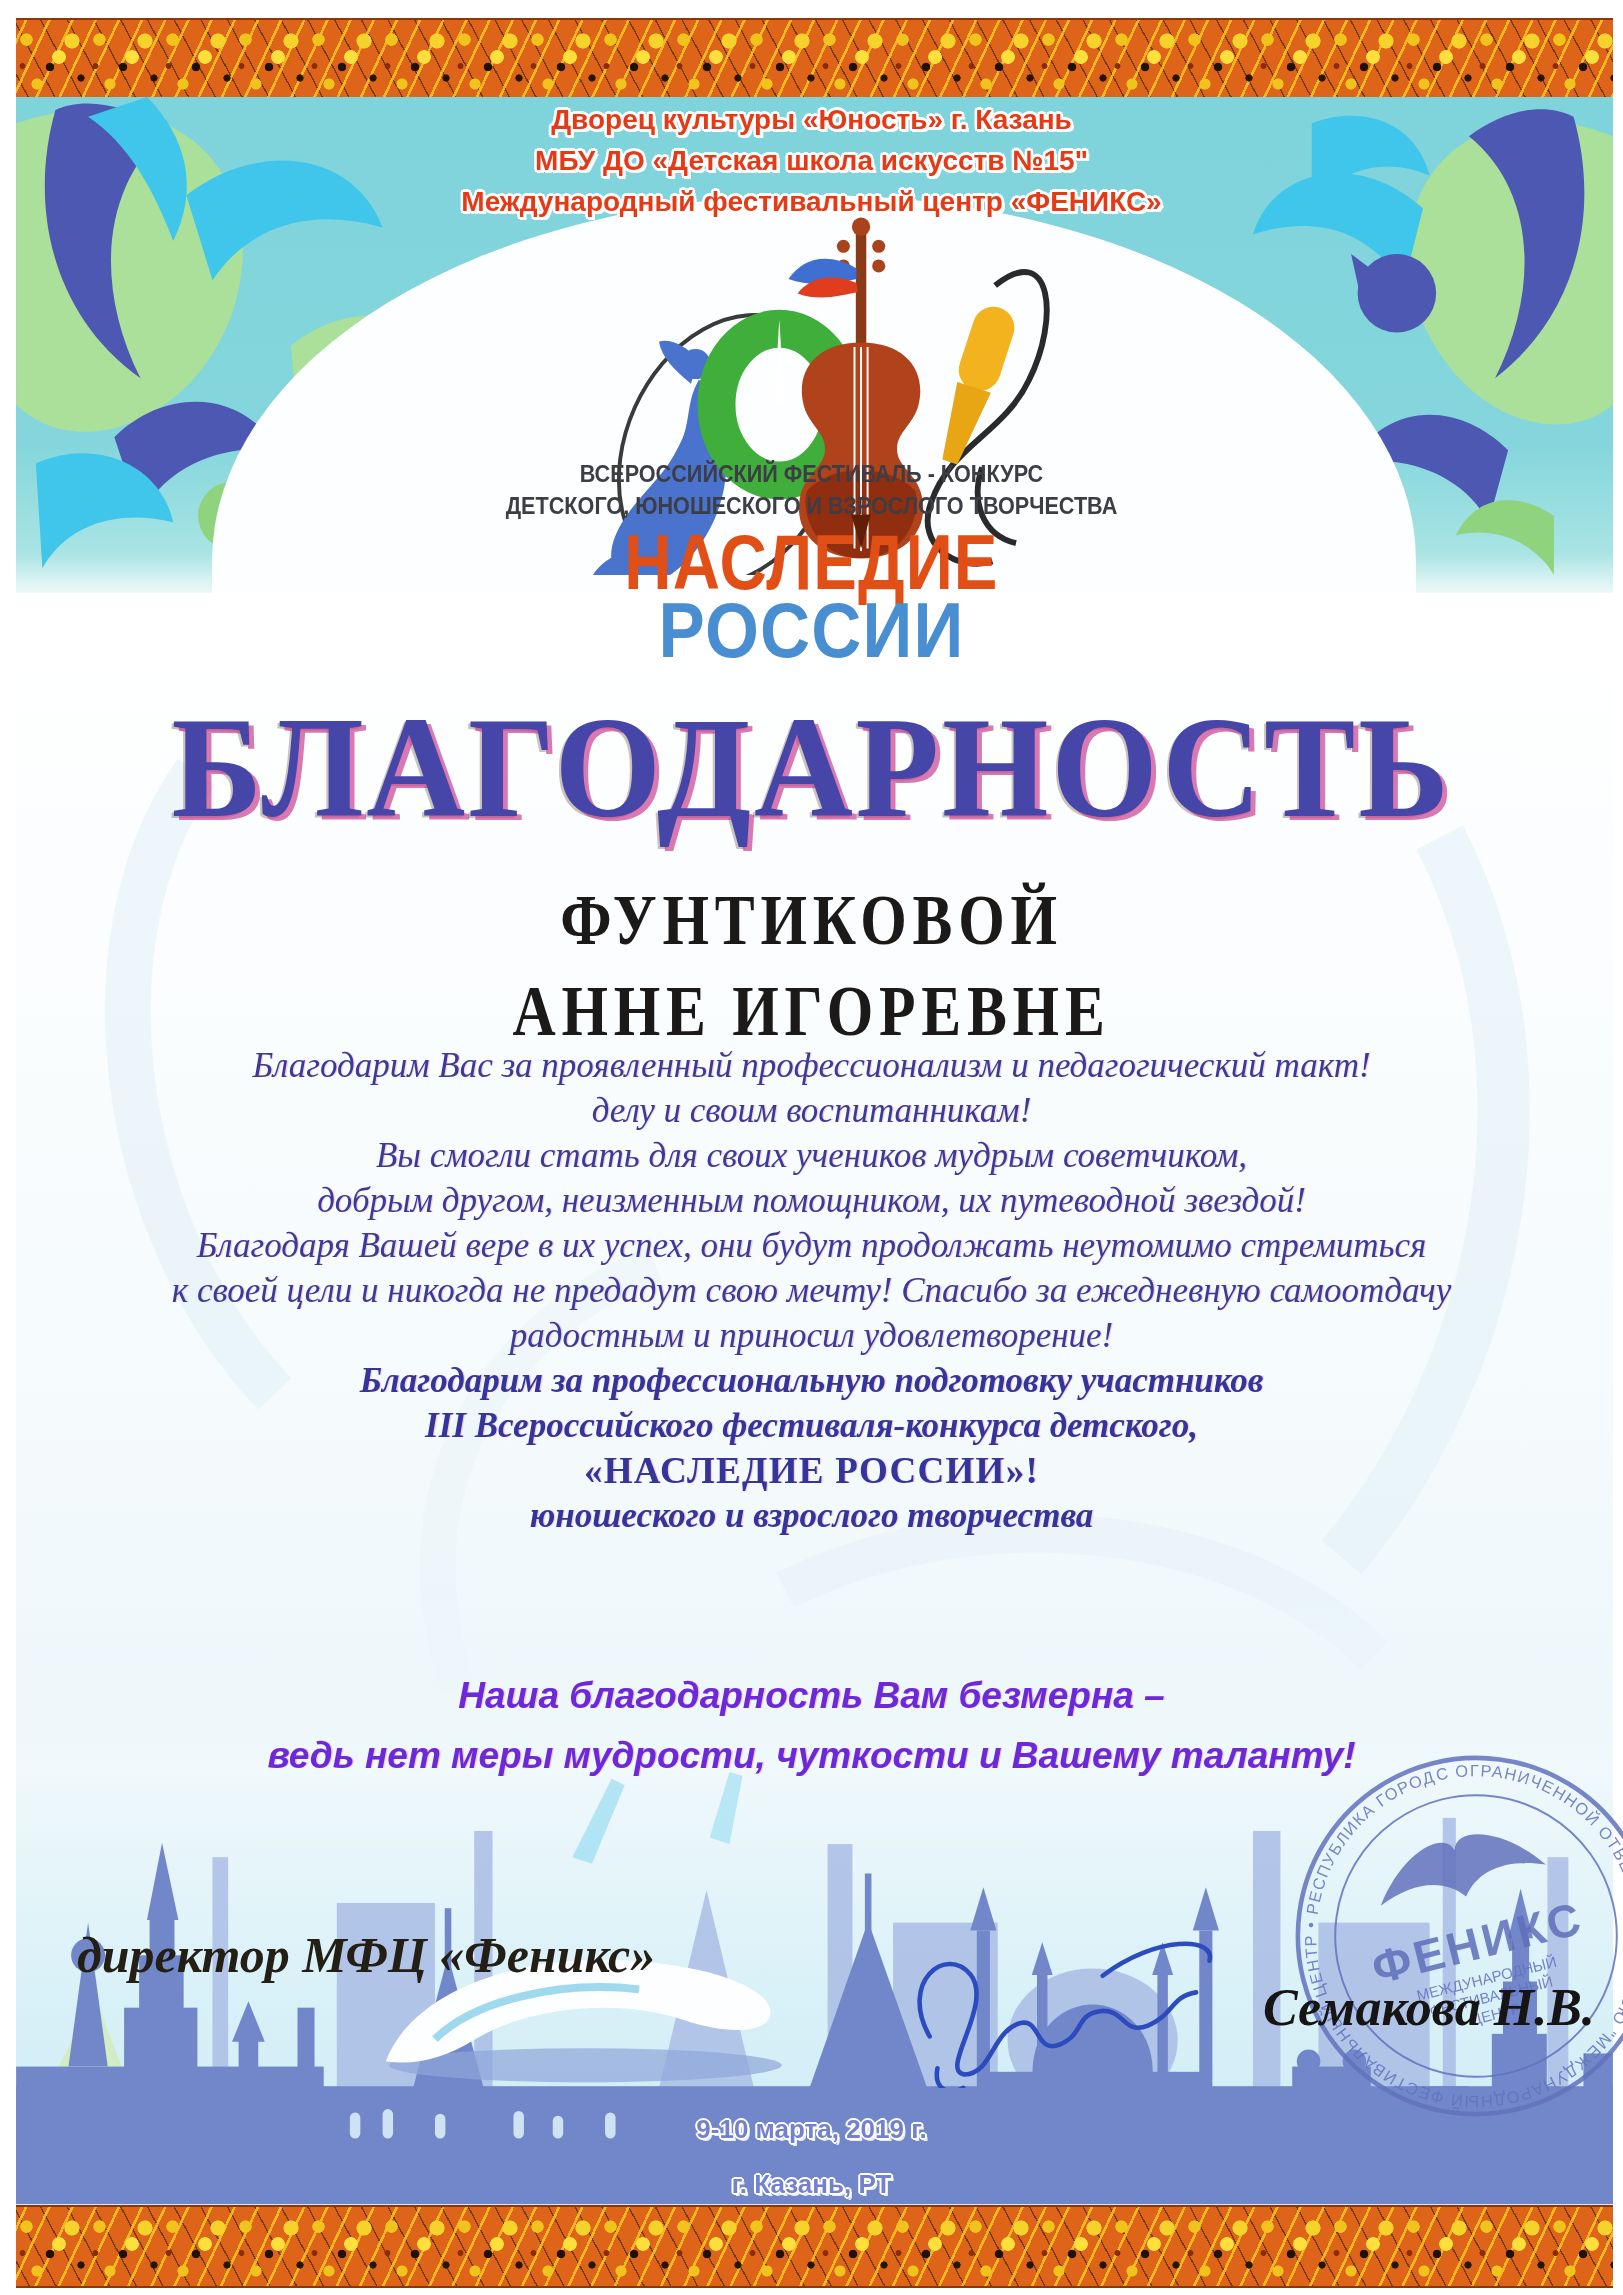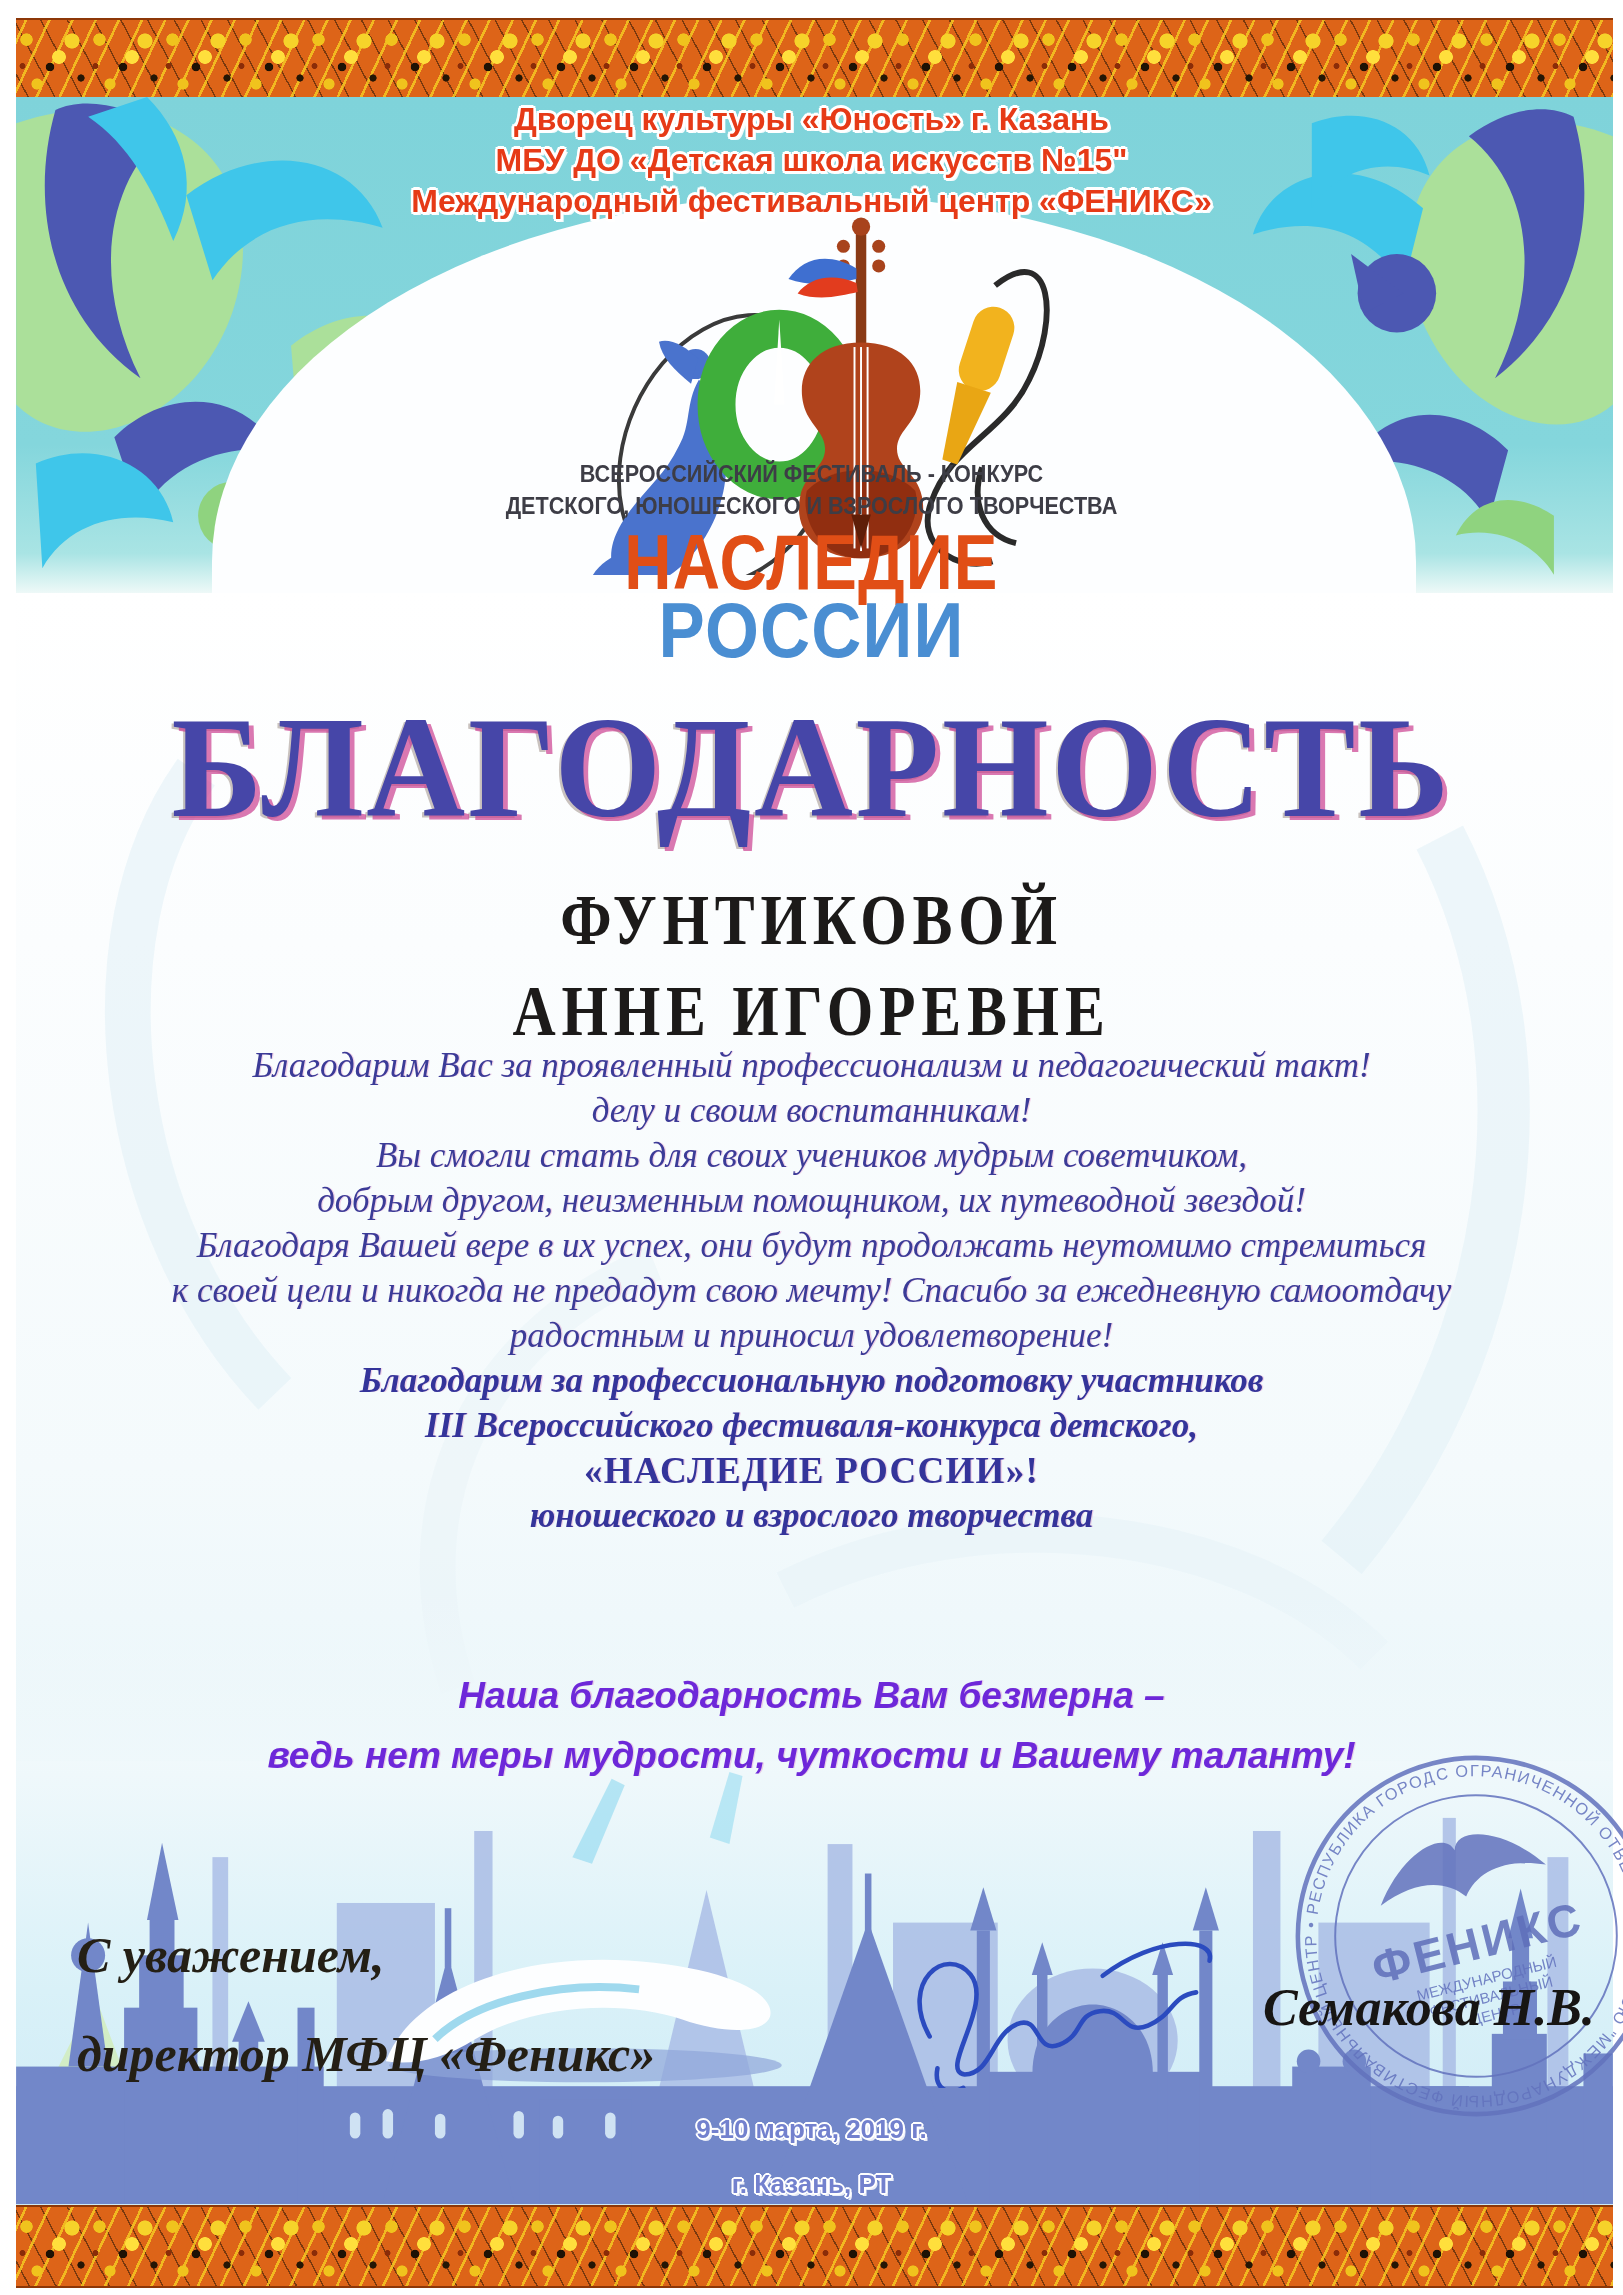--- a/index.html
+++ b/index.html
@@ -22,21 +22,21 @@
   .strip-top{top:18.3px;}
   .strip-bottom{top:2205px;}
   
   .floral-band{position:absolute;left:15.7px;right:10.5px;top:97px;height:496px;overflow:hidden;
     background:linear-gradient(180deg,#7fd3da 0%,#84d6dc 70%,#a9e4e4 92%,#eef9f8 100%);}
   .floral-band svg{position:absolute;left:0;top:0;}
   .dome{position:absolute;left:50%;top:98px;width:1204px;height:916px;transform:translateX(-50%);
     background:#fdfeff;border-radius:50% 50% 0 0 / 40% 40% 0 0;}
   
   .org{position:absolute;left:0;right:0;top:99px;text-align:center;z-index:6;
-    font-family:"Liberation Sans",sans-serif;font-weight:bold;font-size:32px;line-height:41px;
+    font-family:"Liberation Sans",sans-serif;font-weight:bold;font-size:28px;line-height:41px;
     color:#e63a17;
     text-shadow:-2.6px 0 0 #fff,2.6px 0 0 #fff,0 -2.6px 0 #fff,0 2.6px 0 #fff,
       -2px -2px 0 #fff,2px 2px 0 #fff,-2px 2px 0 #fff,2px -2px 0 #fff,3.3px 3.3px 0 rgba(255,255,255,.9);}
   
   .logo{position:absolute;left:50%;top:208px;transform:translateX(-50%);z-index:5;}
   
   .fest-sub{position:absolute;left:0;right:0;top:458px;z-index:6;text-align:center;
     font-family:"Liberation Sans",sans-serif;font-size:23px;line-height:32px;color:#3d3d46;
     font-weight:bold;letter-spacing:0px;transform:scaleX(.94);}
   .fest-word{position:absolute;left:0;right:0;text-align:center;z-index:6;
@@ -277,21 +277,20 @@
       <rect x="510" y="540" width="16" height="40" rx="8"></rect>
       <rect x="560" y="535" width="16" height="45" rx="8"></rect>
       <rect x="640" y="542" width="16" height="38" rx="8"></rect>
       <rect x="760" y="538" width="16" height="42" rx="8"></rect>
       <rect x="820" y="545" width="16" height="35" rx="8"></rect>
       <rect x="900" y="540" width="16" height="40" rx="8"></rect>
     </g>
   </svg>
 
   <div class="respect">
-    <div>С уважением,</div>
     <div>директор МФЦ «Феникс»</div>
   </div>
 
   <svg class="signature" width="367" height="170" viewBox="0 0 560 260">
     <g transform="rotate(-8 280 130)" fill="none" stroke="#2b4bbf" stroke-width="7" stroke-linecap="round">
       <path d="M55,150 C20,60 100,15 130,65 C160,115 60,205 100,215 C140,220 150,160 190,150 C228,140 210,200 250,190 C290,180 280,148 318,148 C356,148 348,190 388,180 C428,170 430,140 468,140"></path>
       <path d="M330,95 C420,45 510,60 495,95"></path>
       <path d="M60,200 C50,230 70,245 95,235"></path>
     </g>
   </svg>

